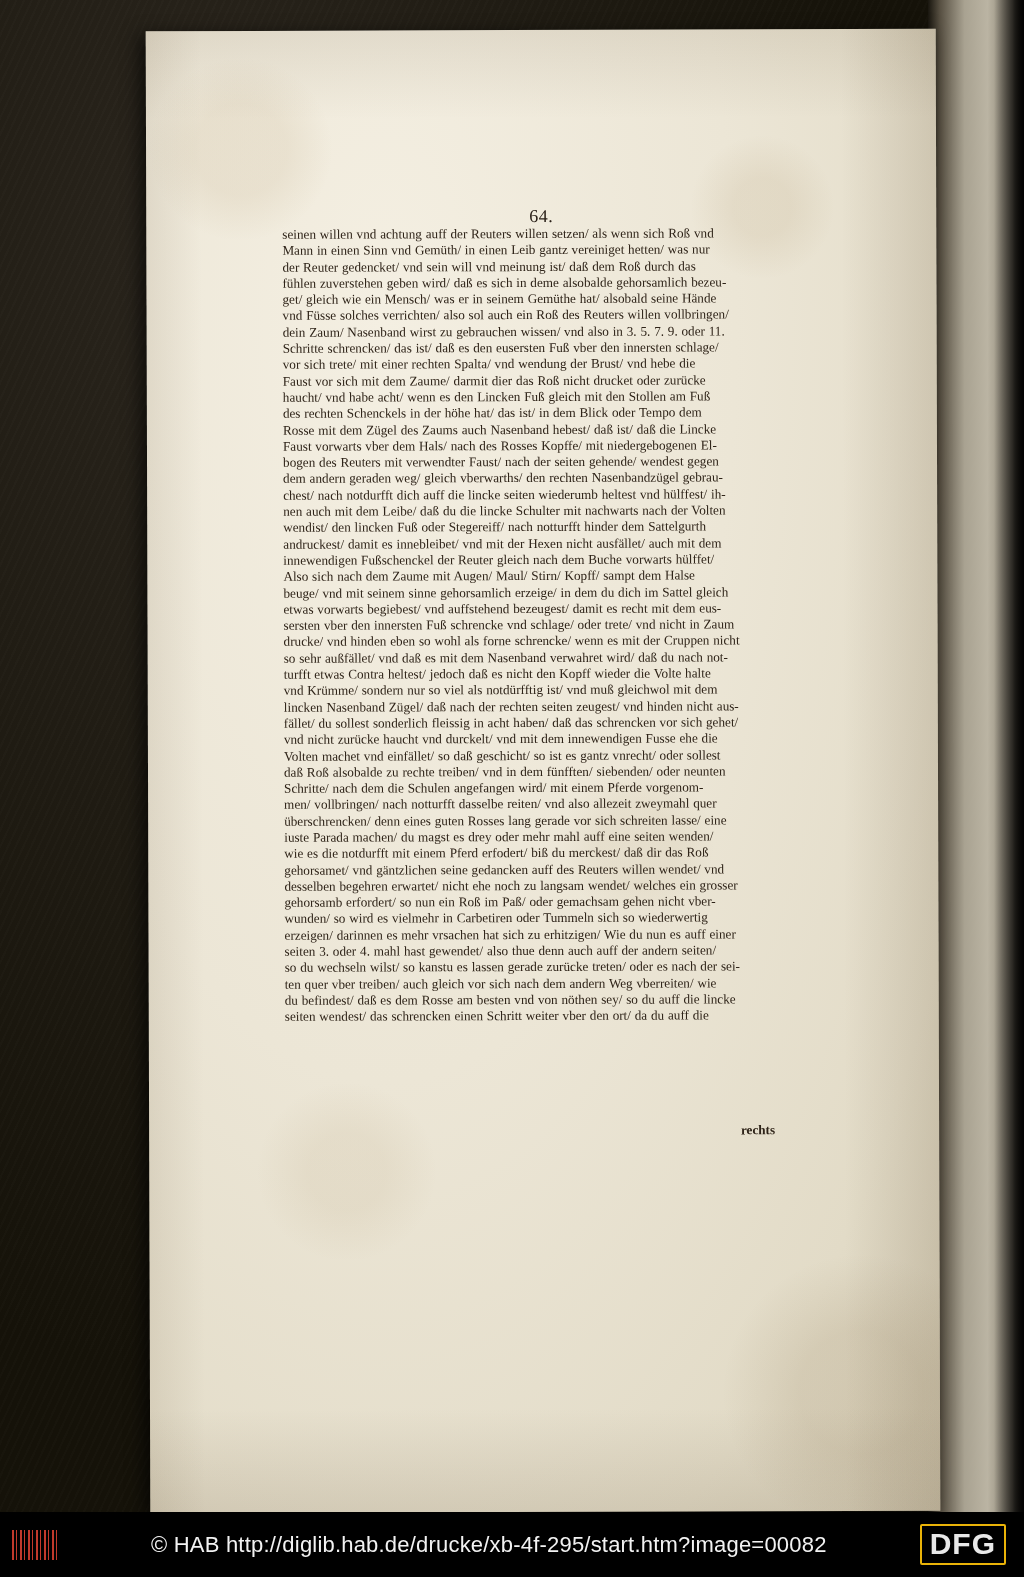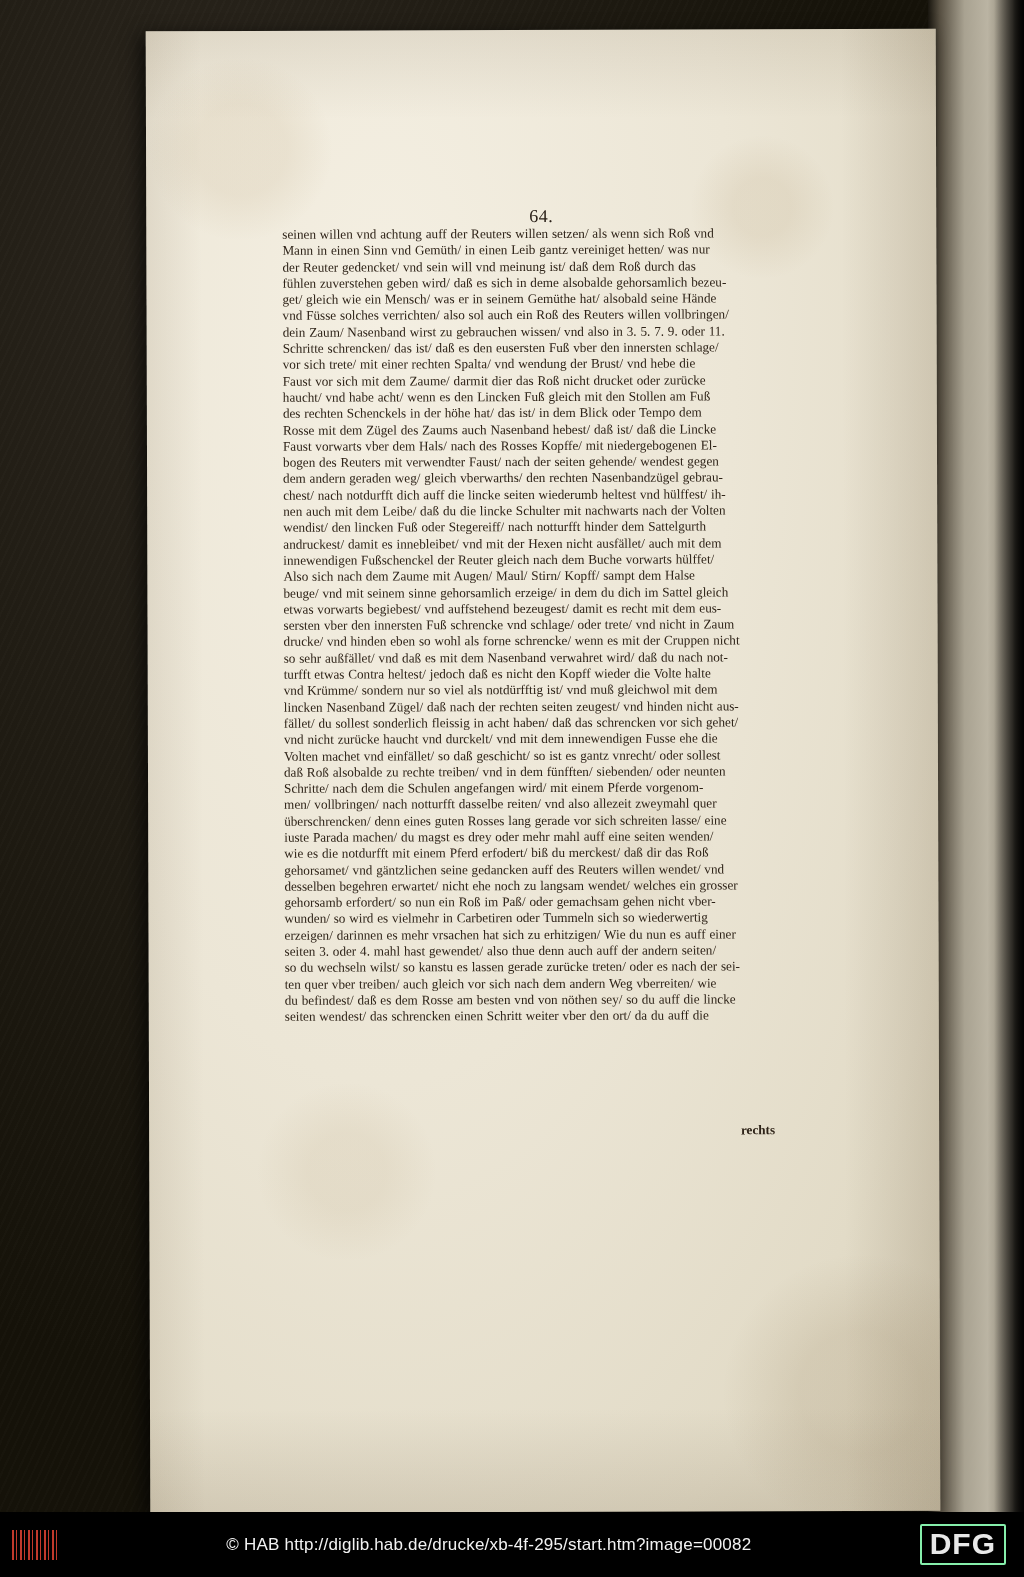--- a/index.html
+++ b/index.html
@@ -164,32 +164,32 @@
       #000 2px, #000 4px,
       #c0392b 4px, #c0392b 5px,
       #000 5px, #000 8px);
     flex: 0 0 auto;
   }
   .credit {
     flex: 1 1 auto;
     text-align: center;
     color: #f2f2f2;
     font-family: "Liberation Sans", sans-serif;
-    font-size: 17px;
+    font-size: 22px;
     letter-spacing: .2px;
   }
   .dfg {
     flex: 0 0 auto;
     margin-right: 18px;
     color: #e9e9e9;
     font-family: "Liberation Sans", sans-serif;
     font-weight: bold;
     font-size: 30px;
     letter-spacing: 1px;
-    border: 2px solid #86efac;
+    border: 2px solid #eab308;
     padding: 1px 8px 2px 8px;
     border-radius: 2px;
   }
 </style>
 </head>
 <body>
 
 <div class="viewer">
   <div class="scanbed"></div>
   <div class="spine"></div>

